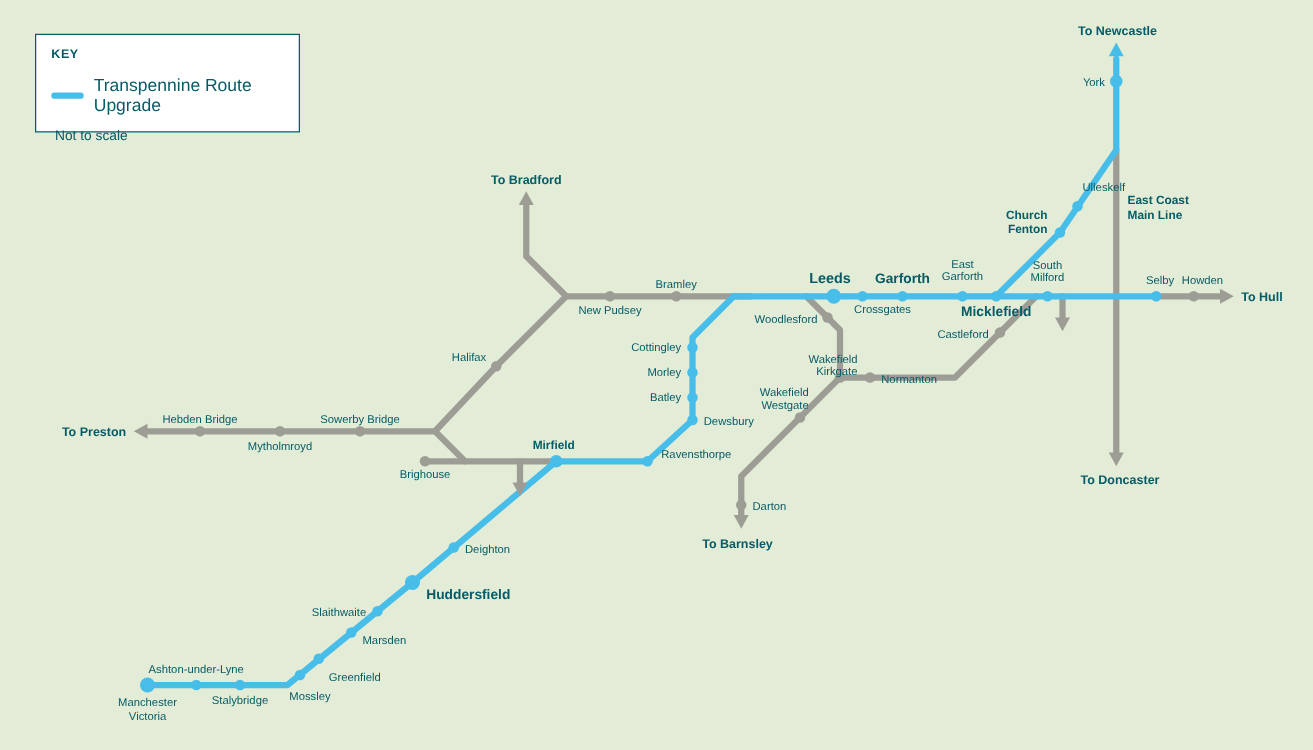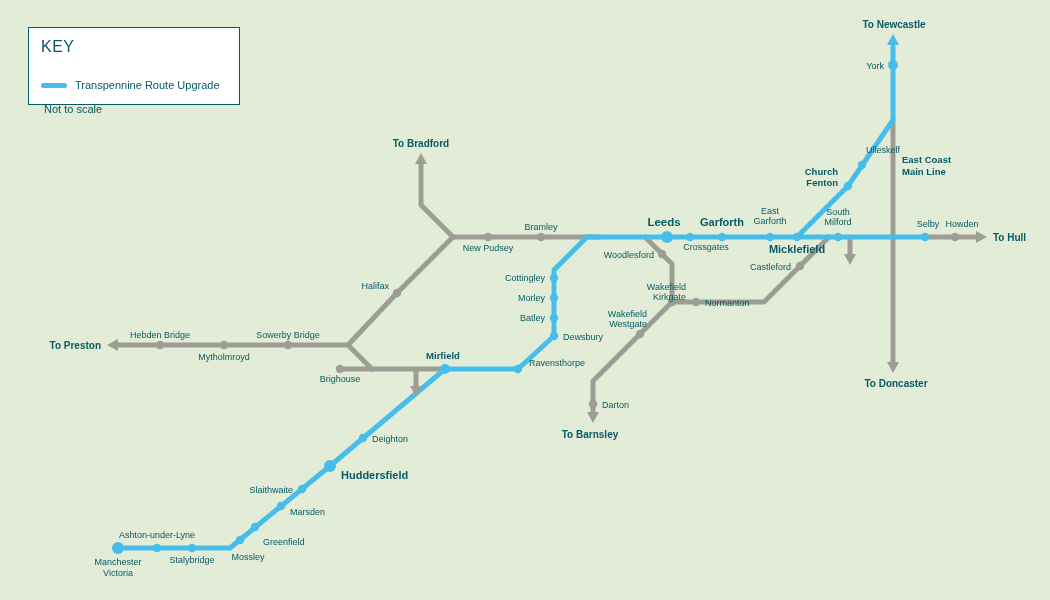--- a/index.html
+++ b/index.html
@@ -10,24 +10,24 @@
   }
   #map{position:absolute;left:0;top:0}
   svg text{font-family:"Liberation Sans",sans-serif}
   .key-box{
     position:absolute;left:28px;top:27px;width:212px;
     background:var(--keybg,#ffffff);
     border:1px solid var(--text,#055b66);
     color:var(--text,#055b66);
     padding:10px 12px 13px 12px;box-sizing:border-box;
   }
-  .key-title{font-size:16px;font-weight:400;margin-bottom:23px;letter-spacing:.5px}
+  .key-title{font-size:10px;font-weight:700;margin-bottom:11px;letter-spacing:.5px}
   .key-row{display:flex;align-items:center;gap:8px}
   .key-line{width:26px;height:5px;border-radius:3px;background:var(--tru,#47bdea);flex:0 0 auto}
-  .key-label{font-size:11px}
+  .key-label{font-size:14px}
   .note{position:absolute;left:44px;top:103px;font-size:11px;color:var(--text,#055b66)}
 </style>
 </head>
 <body>
 
 <svg id="map" xmlns="http://www.w3.org/2000/svg" width="1050" height="600" viewBox="0 0 1050 600">
     <polyline points="453,237 600,237" fill="none" stroke="#9d9d96" stroke-width="5" stroke-linecap="round" stroke-linejoin="round"></polyline>
     <polyline points="421,163 421,205 453,237" fill="none" stroke="#9d9d96" stroke-width="5" stroke-linecap="round" stroke-linejoin="round"></polyline>
     <polyline points="453,237 397,293 348,345" fill="none" stroke="#9d9d96" stroke-width="5" stroke-linecap="round" stroke-linejoin="round"></polyline>
     <polyline points="117,345 348,345 372,369" fill="none" stroke="#9d9d96" stroke-width="5" stroke-linecap="round" stroke-linejoin="round"></polyline>

